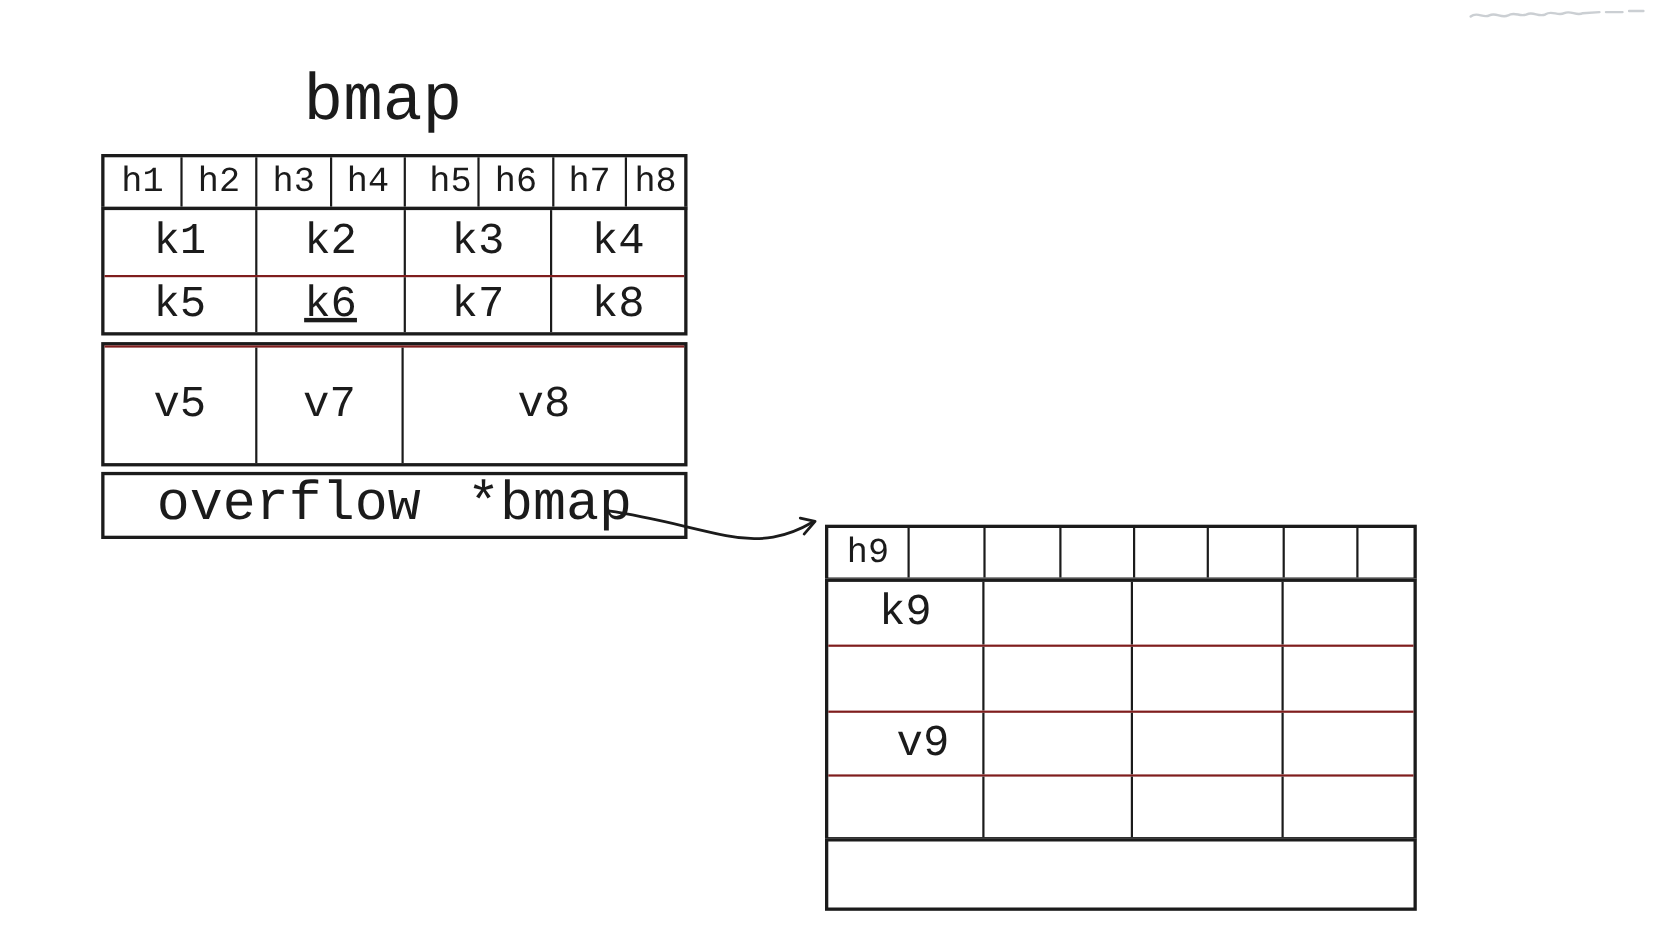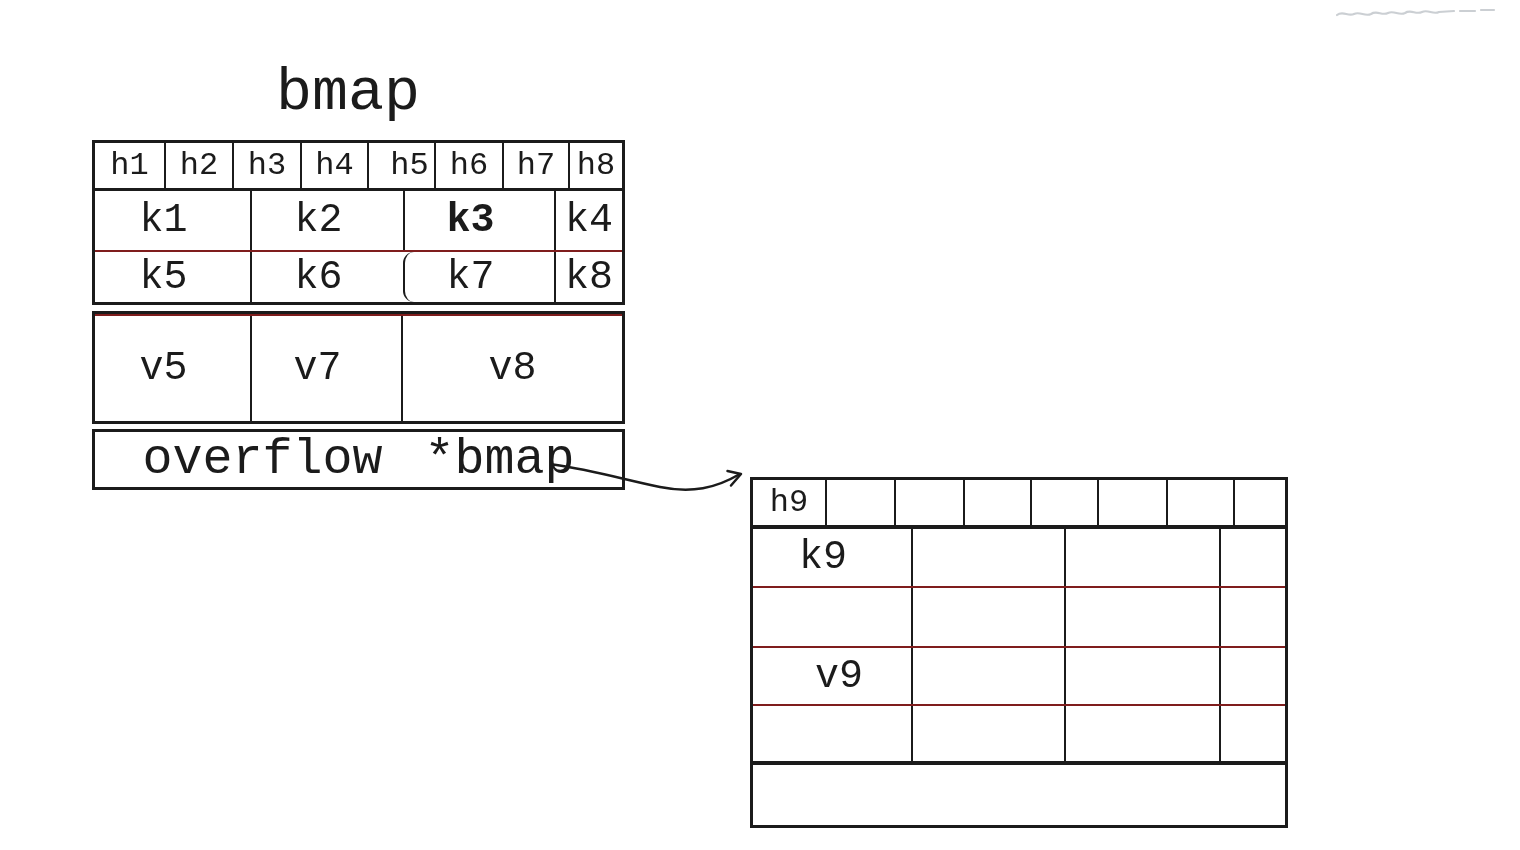--- a/index.html
+++ b/index.html
@@ -22,21 +22,21 @@
 
   
   .sec {
     position: absolute; left: 0; width: 100%;
     border: 3px solid #1b1b1b;
     background: #ffffff;
     display: flex;
   }
   .sec-col { flex-direction: column; }
 
-  .cells { display: flex; width: 100%; gap: 18px; }
+  .cells { display: flex; width: 100%; }
   .row-line { border-top: 2px solid #7f1d1d; }
 
   .cell {
     display: flex; align-items: center; justify-content: center;
     overflow: hidden; white-space: nowrap;
   }
   .cell + .cell { border-left: 2px solid #1b1b1b; }
 
   .hash-cell { font-size: 32px; }
   .kv-cell   { font-size: 40px; }
@@ -68,27 +68,27 @@
     <div class="cell hash-cell" style="flex:0 0 67px;padding-left:16px;">h5</div>
     <div class="cell hash-cell" style="flex:0 0 68px;">h6</div>
     <div class="cell hash-cell" style="flex:0 0 66px;">h7</div>
     <div class="cell hash-cell" style="flex:1;">h8</div>
   </div>
 
   <div class="sec sec-col" style="top:48px; height:117px;">
     <div class="cells" style="height:59px;">
       <div class="cell kv-cell" style="flex:0 0 137px;">k1</div>
       <div class="cell kv-cell" style="flex:0 0 135px;text-align:center;">k2</div>
-      <div class="cell kv-cell" style="flex:0 0 133px;font-weight:bold;">k3</div>
+      <div class="cell kv-cell" style="flex:0 0 133px;">k3</div>
       <div class="cell kv-cell" style="flex:1;">k4</div>
     </div>
     <div class="cells row-line" style="flex:1;">
       <div class="cell kv-cell" style="flex:0 0 137px;">k5</div>
-      <div class="cell kv-cell" style="flex:0 0 135px;">k6</div>
-      <div class="cell kv-cell" style="flex:0 0 133px;border-radius:11px;">k7</div>
+      <div class="cell kv-cell" style="flex:0 0 135px;text-decoration:underline;">k6</div>
+      <div class="cell kv-cell" style="flex:0 0 133px;">k7</div>
       <div class="cell kv-cell" style="flex:1;">k8</div>
     </div>
   </div>
 
   <div class="sec sec-col" style="top:171px; height:113px;">
     <div class="cells row-line" style="flex:1;">
       <div class="cell kv-cell" style="flex:0 0 137px;">v5</div>
       <div class="cell kv-cell" style="flex:0 0 133px;">v7</div>
       <div class="cell kv-cell" style="flex:1;">v8</div>
     </div>

